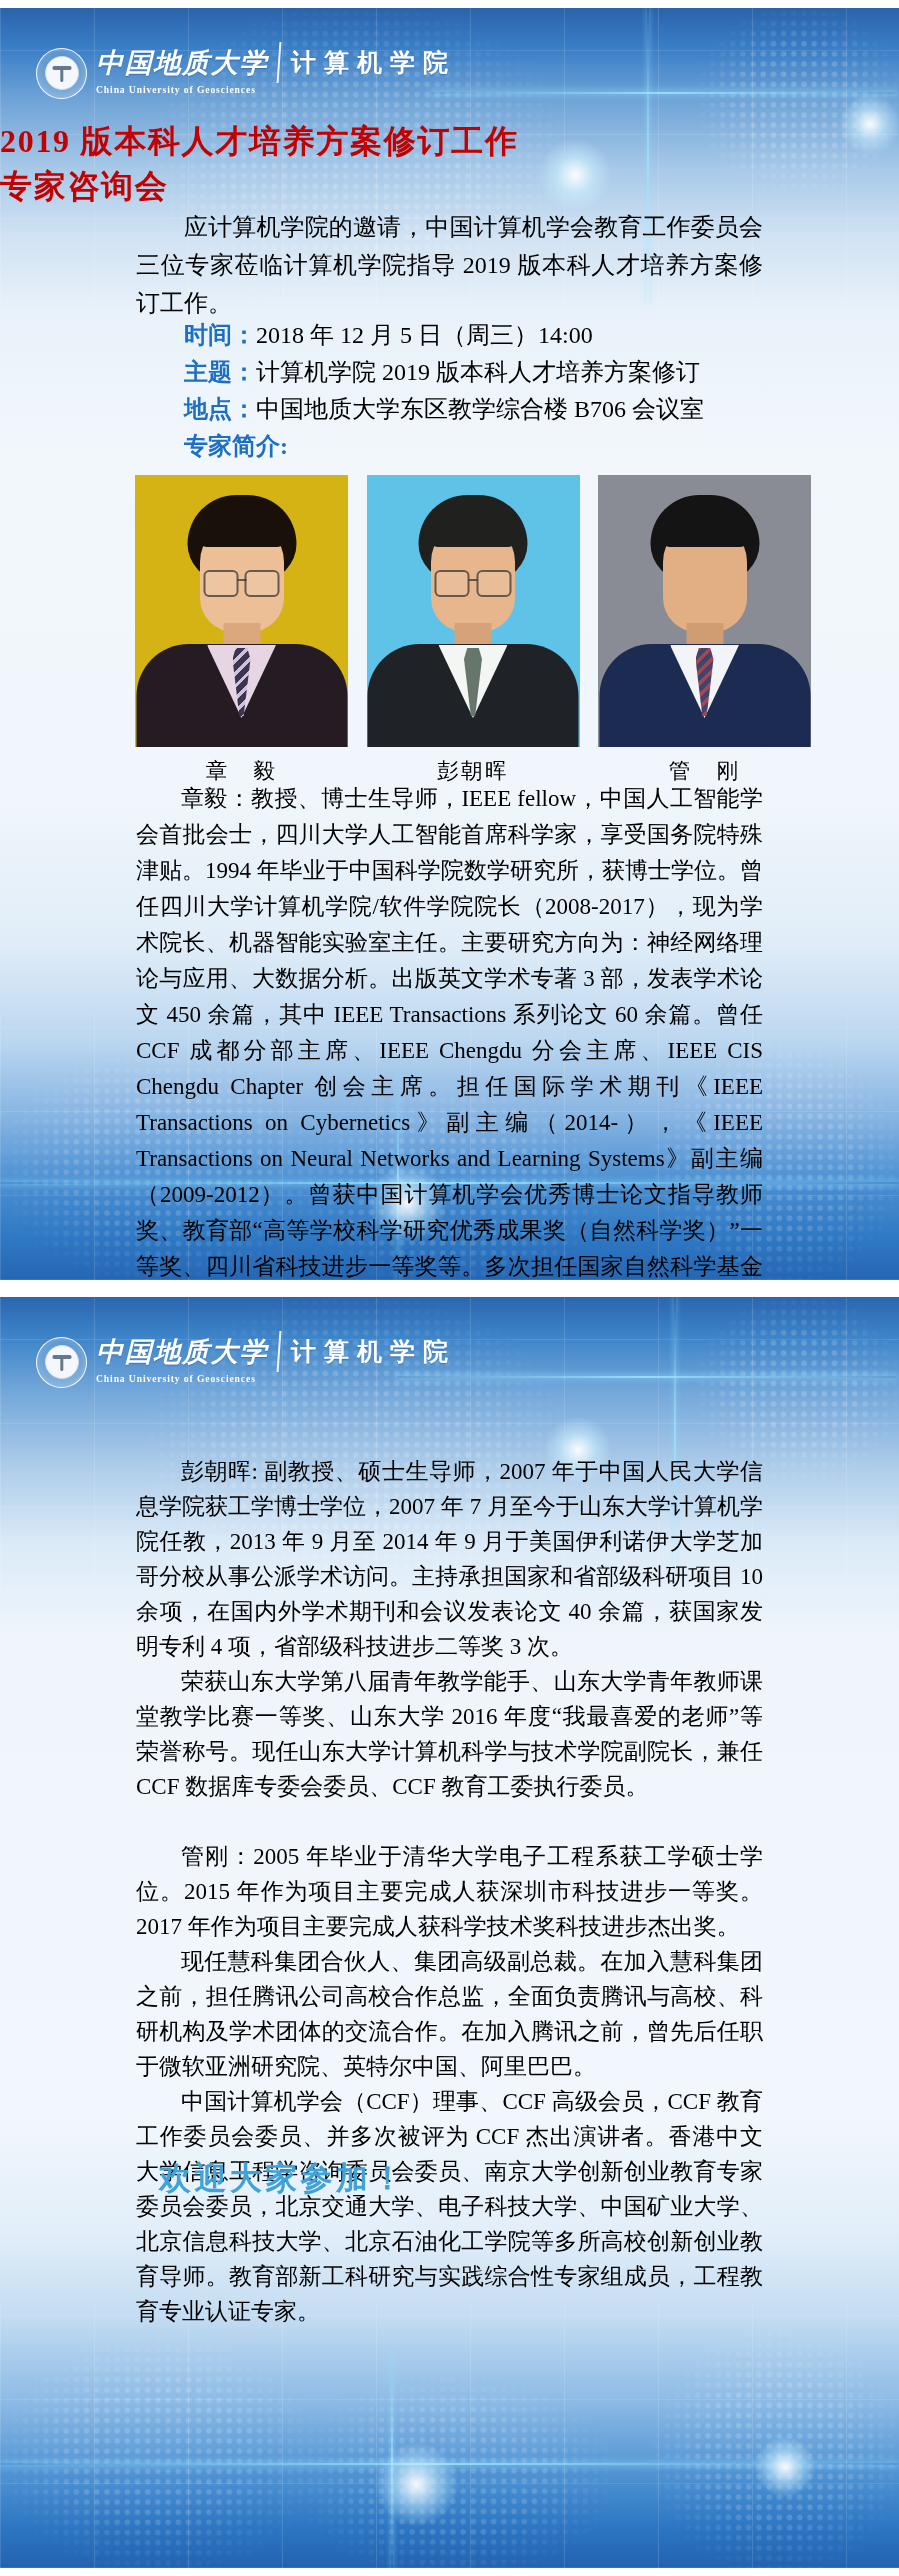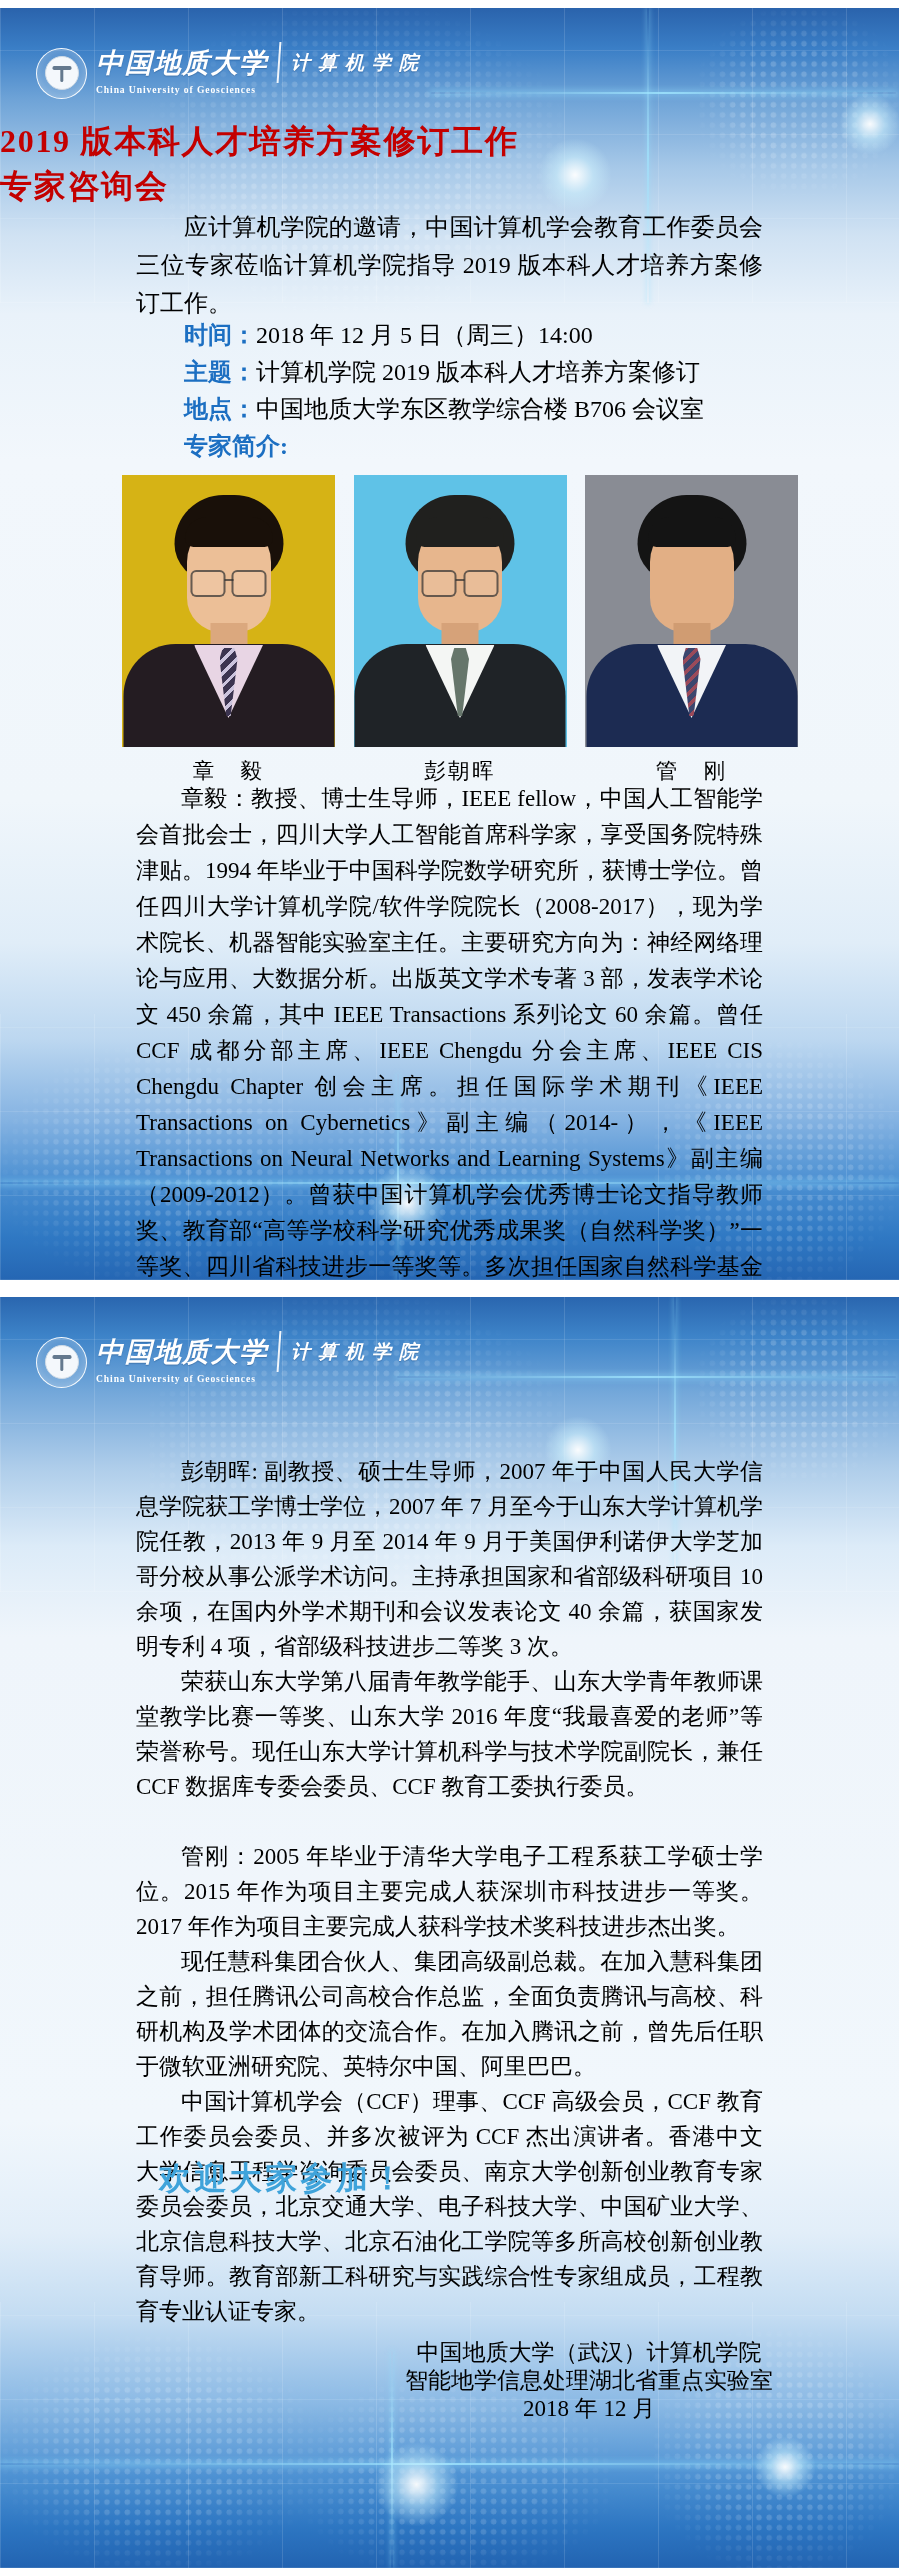--- a/index.html
+++ b/index.html
@@ -62,21 +62,21 @@
   .seal-core::after{content:'';position:absolute;left:50%;top:11.3px;transform:translateX(-50%);
     width:3.4px;height:13.6px;border-radius:1.7px;background:#64798e;}
   .logo-text{display:flex;flex-direction:column;margin-left:9px;}
   .logo-cn-row{display:flex;align-items:center;}
   .uni-name{
     color:#fff;font-size:27px;font-weight:bold;font-style:italic;letter-spacing:1.7px;
     line-height:32px;text-shadow:0 0.6px 1.1px rgba(20,60,110,.35);
   }
   .logo-divider{width:2.3px;height:41px;background:rgba(255,255,255,.92);margin:0 10.2px;transform:skewX(-4deg);}
   .college-name{
-    color:#fff;font-size:19px;font-weight:bold;font-style:italic;letter-spacing:8px;
+    color:#fff;font-size:25px;font-weight:bold;letter-spacing:8px;
     line-height:32px;text-shadow:0 0.6px 1.1px rgba(20,60,110,.35);white-space:nowrap;
   }
   .uni-sub{
     color:#fff;font-size:9.6px;letter-spacing:0.9px;margin-top:1px;
     font-family:"Liberation Serif","DejaVu Serif",serif;font-weight:bold;
   }
 
   
   .p1-title{
     position:absolute;left:0;top:111px;width:899px;text-align:left;
@@ -85,21 +85,21 @@
   .intro{
     position:absolute;left:136px;top:200px;width:627px;
     font-size:24px;line-height:38px;text-align:justify;text-indent:48px;color:#000;
   }
   .info-block{position:absolute;left:136px;top:309px;width:627px;font-size:24px;line-height:37px;}
   .info-line{text-indent:48px;white-space:nowrap;}
   .info-label{color:#1c6fc2;font-weight:bold;}
   .info-text{color:#000;}
   .experts-heading{color:#1c6fc2;font-weight:bold;text-indent:48px;}
 
-  .experts{position:absolute;left:122px;top:467px;width:676px;display:flex;justify-content:space-between;}
+  .experts{position:absolute;left:135px;top:467px;width:676px;display:flex;justify-content:space-between;}
   .expert{width:213px;display:flex;flex-direction:column;align-items:center;}
   .photo{width:213px;height:272px;position:relative;overflow:hidden;background:var(--bg);}
   .hair{position:absolute;left:50%;top:20.4px;transform:translateX(-50%);width:109px;height:86px;
         background:var(--hair);border-radius:54px 54px 41px 41px;}
   .face{position:absolute;left:50%;top:45px;transform:translateX(-50%);width:84px;height:112px;
         background:var(--skin);border-radius:42px 42px 34px 34px;}
   .fringe{position:absolute;left:50%;top:42px;transform:translateX(-50%);width:88px;height:29.5px;
         background:var(--hair);border-radius:44px 44px 17px 17px;}
   .glasses{position:absolute;left:50%;top:95px;transform:translateX(-50%);width:85px;height:26px;
         display:flex;justify-content:center;gap:6.8px;}
@@ -277,19 +277,14 @@
   <div class="bio" id="bio-page2">
     <p>彭朝晖: 副教授、硕士生导师，2007 年于中国人民大学信息学院获工学博士学位，2007 年 7 月至今于山东大学计算机学院任教，2013 年 9 月至 2014 年 9 月于美国伊利诺伊大学芝加哥分校从事公派学术访问。主持承担国家和省部级科研项目 10 余项，在国内外学术期刊和会议发表论文 40 余篇，获国家发明专利 4 项，省部级科技进步二等奖 3 次。</p>
     <p>荣获山东大学第八届青年教学能手、山东大学青年教师课堂教学比赛一等奖、山东大学 2016 年度“我最喜爱的老师”等荣誉称号。现任山东大学计算机科学与技术学院副院长，兼任 CCF 数据库专委会委员、CCF 教育工委执行委员。</p>
     <p id="bio-guan-p1">管刚：2005 年毕业于清华大学电子工程系获工学硕士学位。2015 年作为项目主要完成人获深圳市科技进步一等奖。2017 年作为项目主要完成人获科学技术奖科技进步杰出奖。</p>
     <p>现任慧科集团合伙人、集团高级副总裁。在加入慧科集团之前，担任腾讯公司高校合作总监，全面负责腾讯与高校、科研机构及学术团体的交流合作。在加入腾讯之前，曾先后任职于微软亚洲研究院、英特尔中国、阿里巴巴。</p>
     <p>中国计算机学会（CCF）理事、CCF 高级会员，CCF 教育工作委员会委员、并多次被评为 CCF 杰出演讲者。香港中文大学信息工程学咨询委员会委员、南京大学创新创业教育专家委员会委员，北京交通大学、电子科技大学、中国矿业大学、北京信息科技大学、北京石油化工学院等多所高校创新创业教育导师。教育部新工科研究与实践综合性专家组成员，工程教育专业认证专家。</p>
   </div>
 
   <div class="welcome">欢迎大家参加！</div>
 
-  <div class="signature">
-    <div>中国地质大学（武汉）计算机学院</div>
-    <div>智能地学信息处理湖北省重点实验室</div>
-    <div>2018 年 12 月</div>
-  </div>
 </div>
 
 
 </body></html>

